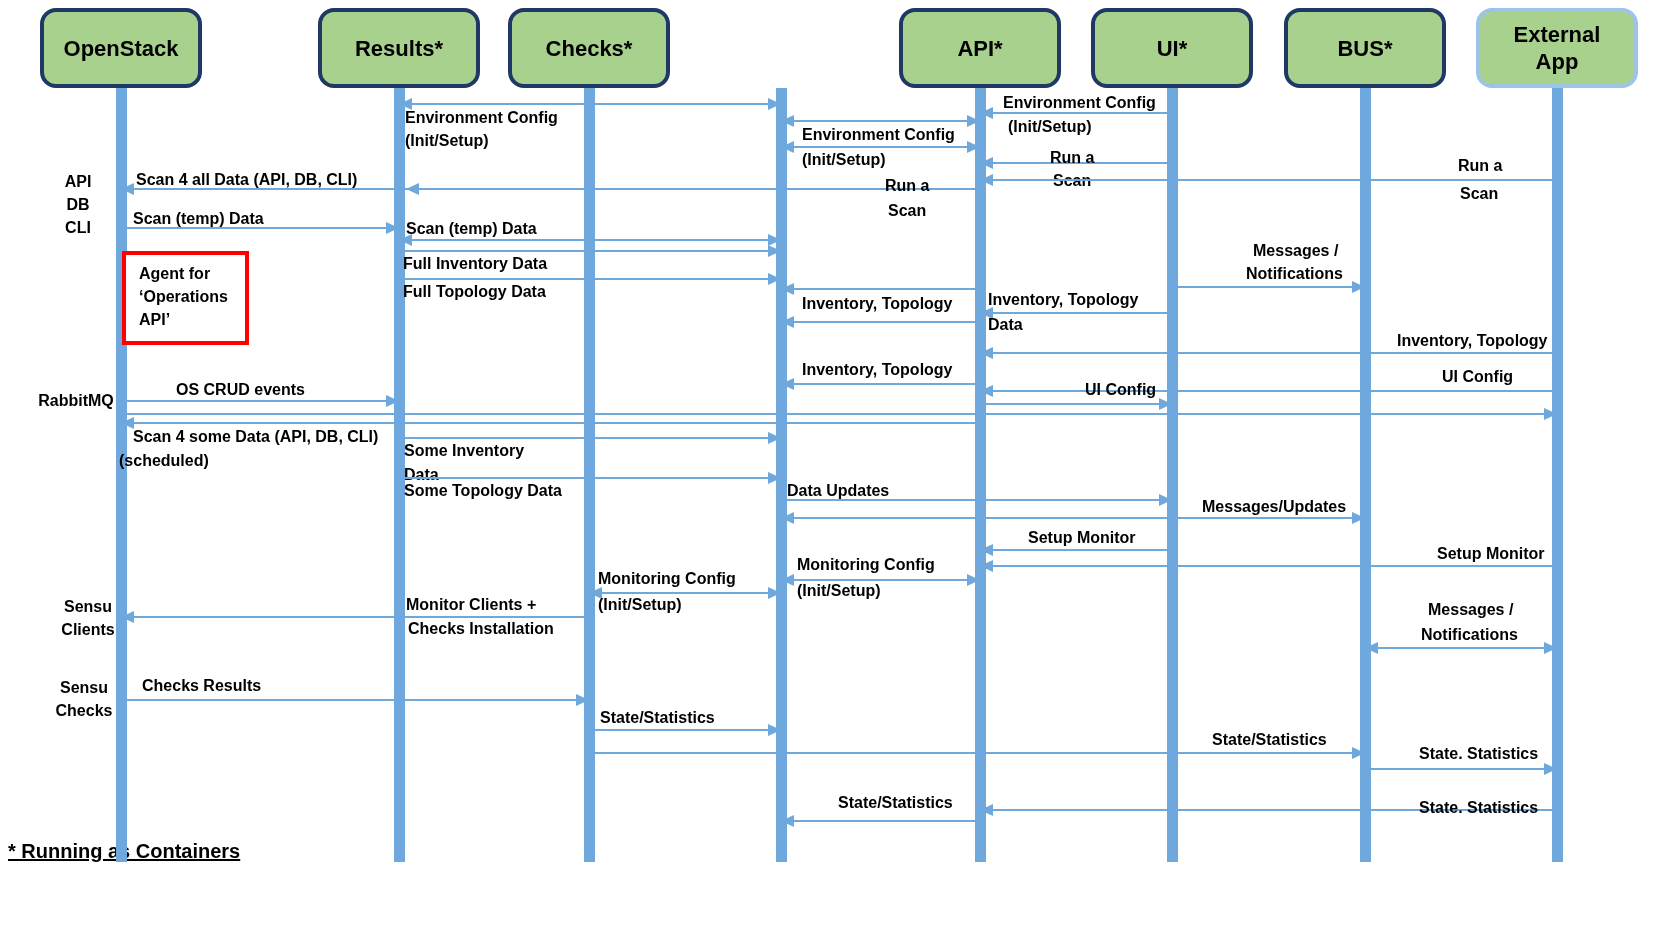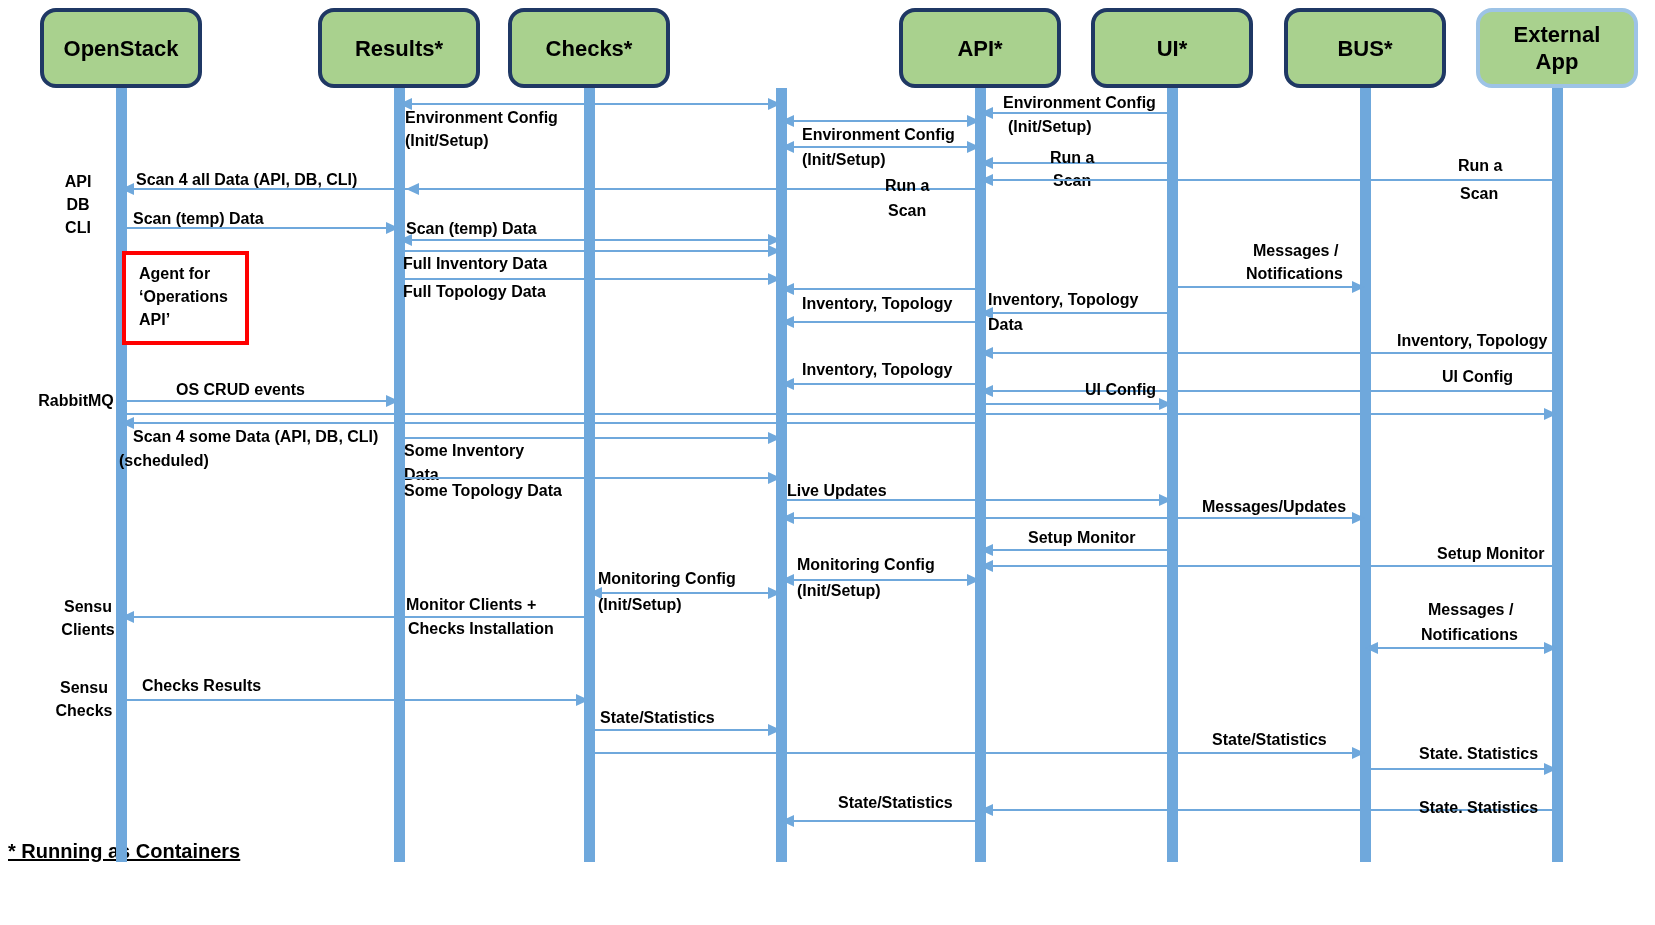--- a/index.html
+++ b/index.html
@@ -126,21 +126,21 @@
     <div class="mlabel" style="left: 119px; top: 451px;">(scheduled)</div>
     <div class="mline" style="left: 399px; top: 437px; width: 382px;"></div>
     <div class="ahead right" style="left: 768px; top: 432px;"></div>
     <div class="mlabel" style="left: 404px; top: 441px;">Some Inventory</div>
     <div class="mlabel" style="left: 404px; top: 465px;">Data</div>
     <div class="mline" style="left: 399px; top: 477px; width: 382px;"></div>
     <div class="ahead right" style="left: 768px; top: 472px;"></div>
     <div class="mlabel" style="left: 404px; top: 481px;">Some Topology  Data</div>
     <div class="mline" style="left: 781px; top: 499px; width: 391px;"></div>
     <div class="ahead right" style="left: 1159px; top: 494px;"></div>
-    <div class="mlabel" style="left: 787px; top: 481px;">Live Updates</div>
+    <div class="mlabel" style="left: 787px; top: 481px;">Data Updates</div>
     <div class="mline" style="left: 781px; top: 517px; width: 584px;"></div>
     <div class="ahead left" style="left: 781px; top: 512px;"></div>
     <div class="ahead right" style="left: 1352px; top: 512px;"></div>
     <div class="mlabel" style="left: 1202px; top: 497px;">Messages/Updates</div>
     <div class="mline" style="left: 980px; top: 549px; width: 192px;"></div>
     <div class="ahead left" style="left: 980px; top: 544px;"></div>
     <div class="mlabel" style="left: 1028px; top: 528px;">Setup Monitor</div>
     <div class="mline" style="left: 980px; top: 565px; width: 577px;"></div>
     <div class="ahead left" style="left: 980px; top: 560px;"></div>
     <div class="mlabel" style="left: 1437px; top: 544px;">Setup Monitor</div>

